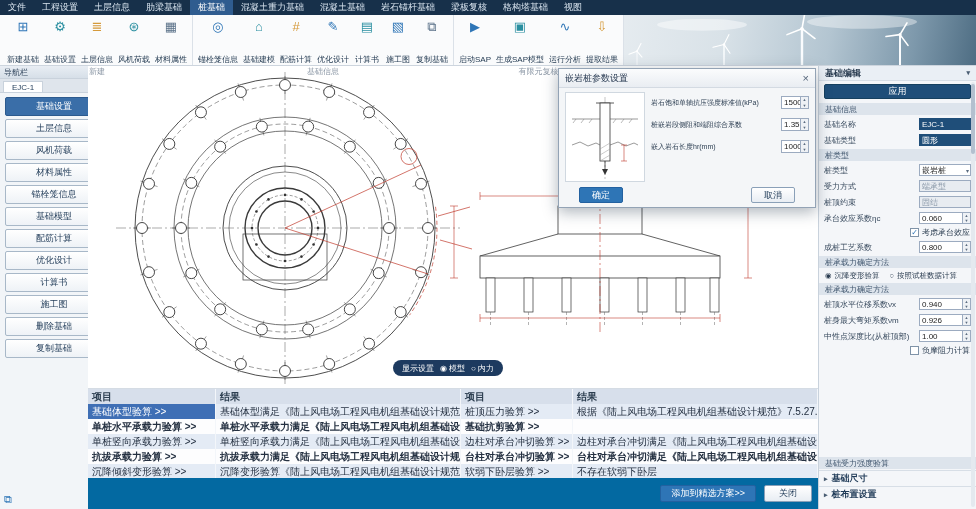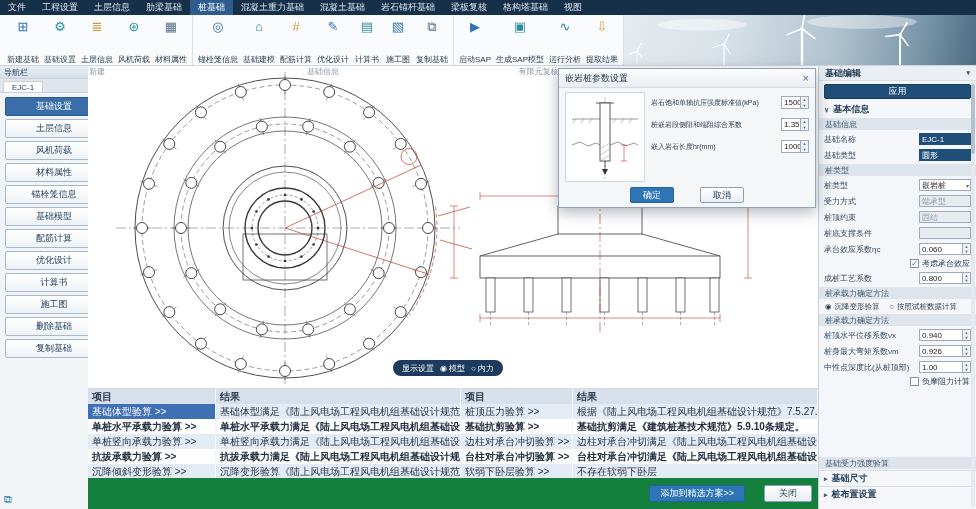--- a/index.html
+++ b/index.html
@@ -41,21 +41,21 @@
   .tg-opt{display:flex;align-items:center;gap:2px;cursor:default;}
   .rd{font-size:8px;} .rd.on{color:#fff;}
 
   .results{position:absolute;left:0;right:0;top:322px;height:90px;font-size:10px;border-top:1px solid #d5dce4;}
   .trow{display:grid;grid-template-columns:128px 1fr 112px 1fr;height:15px;}
   .trow>div{padding:0 4px;line-height:15px;overflow:hidden;white-space:nowrap;border-right:1px solid #f3f6fa;color:#243041;}
   .thead{background:#d7dfeb;} .thead>div{font-weight:bold;color:#2c3e50;}
   .odd{background:#e4ebf5;} .even{background:#fdfdfe;font-weight:bold;}
   .sel{background:#3f6fb5;color:#fff !important;}
 
-  .bottombar{position:absolute;left:0;right:0;top:412px;bottom:0;display:flex;justify-content:flex-end;align-items:center;gap:19px;padding-right:6px;background:#15803d;}
+  .bottombar{position:absolute;left:0;right:0;top:412px;bottom:0;display:flex;justify-content:flex-end;align-items:center;gap:8px;padding-right:6px;background:#0369a1;}
   .addbtn{background:#2e75b6;color:#fff;font-size:9px;height:17px;padding:0 10px;border:1px solid #2361a0;border-radius:2px;display:flex;align-items:center;cursor:default;}
   .closebtn{background:linear-gradient(#fff,#e8edf3);color:#1f3a57;font-size:9px;height:17px;padding:0 14px;border:1px solid #8aa0b8;border-radius:2px;display:flex;align-items:center;cursor:default;}
 
   
   .rightpanel{position:absolute;right:0;top:66px;width:158px;bottom:0;background:#f4f6f9;border-left:1px solid #c9d2dc;font-size:8.5px;color:#2a3c50;}
   .rp-header{height:15px;display:flex;justify-content:space-between;align-items:center;padding:0 6px;font-weight:bold;font-size:9px;background:#eaeff5;border-bottom:1px solid #d7dee6;}
   .rp-body{display:flex;flex-direction:column;height:calc(100% - 15px);padding-bottom:7px;}
   .rp-apply{margin:3px 5px;height:15px;background:#1f4e79;color:#fff;display:flex;align-items:center;justify-content:center;font-size:9px;border-radius:2px;border:1px solid #16405f;cursor:default;}
   .rp-sec{display:flex;align-items:center;gap:4px;padding:0 5px;height:15px;font-weight:bold;font-size:9px;color:#1f3a57;}
   .chev{font-size:7px;color:#4a5d72;}
@@ -80,21 +80,21 @@
   
   .dialog{position:absolute;left:558px;top:68px;width:258px;height:140px;background:#f4f6f8;border:1px solid #93a3b5;box-shadow:0 4px 14px rgba(20,40,60,.35);z-index:10;}
   .dlg-title{height:19px;background:linear-gradient(#fbfcfd,#e9edf2);border-bottom:1px solid #d3dae2;display:flex;justify-content:space-between;align-items:center;padding:0 6px;font-size:9px;color:#24364e;}
   .dlg-close{font-size:11px;color:#55657a;cursor:default;}
   .dlg-body{display:flex;padding:4px 6px 0;gap:6px;}
   .dlg-fig{width:80px;height:90px;background:#fff;border:1px solid #d0d8e0;}
   .dlg-fields{flex:1;display:flex;flex-direction:column;gap:9px;padding-top:4px;}
   .dlg-row{display:flex;justify-content:space-between;align-items:center;}
   .dlg-label{font-size:7px;color:#2a3c50;white-space:nowrap;}
   .dlg-val{width:28px;height:13px;border:1px solid #9cabc0;background:#fff;font-size:8px;display:flex;align-items:center;padding:0 9px 0 2px;position:relative;color:#222;}
-  .dlg-btns{display:flex;justify-content:center;gap:26px;padding:5px 20px;}
+  .dlg-btns{display:flex;justify-content:space-between;gap:26px;padding:5px 20px;}
   .dlg-ok{background:#2e75b6;color:#fff;border:1px solid #2361a0;font-size:9px;height:16px;padding:0 12px;display:flex;align-items:center;border-radius:2px;cursor:default;}
   .dlg-cancel{background:linear-gradient(#fff,#e8edf3);border:1px solid #8aa0b8;font-size:9px;height:16px;padding:0 12px;display:flex;align-items:center;border-radius:2px;color:#1f3a57;cursor:default;}
 </style>
 </head>
 <body>
 
 <div class="app">
 
   <div class="menubar">
     <span class="menu-item">文件</span>
@@ -431,21 +431,20 @@
       <div class="trow odd">
         <div class="sel">基础体型验算 &gt;&gt;</div>
         <div>基础体型满足《陆上风电场工程风电机组基础设计规范》 7.2.3条规定。  基础坡比: 1/2.68,体型满足...</div>
         <div>桩顶压力验算 &gt;&gt;</div>
         <div>根据《陆上风电场工程风电机组基础设计规范》7.5.27. 不计算局部承压</div>
       </div>
       <div class="trow even">
         <div>单桩水平承载力验算 &gt;&gt;</div>
         <div>单桩水平承载力满足《陆上风电场工程风电机组基础设计规范》7.5.9条规定。</div>
         <div>基础抗剪验算 &gt;&gt;</div>
-        <div>基础抗剪满足《建筑桩基技术规范》5.9.10条规定。</div>
       </div>
       <div class="trow odd">
         <div>单桩竖向承载力验算 &gt;&gt;</div>
         <div>单桩竖向承载力满足《陆上风电场工程风电机组基础设计规范》7.5.9条规定。</div>
         <div>边柱对承台冲切验算 &gt;&gt;</div>
         <div>边柱对承台冲切满足《陆上风电场工程风电机组基础设计规范》7.5.24条规定。</div>
       </div>
       <div class="trow even">
         <div>抗拔承载力验算 &gt;&gt;</div>
         <div>抗拔承载力满足《陆上风电场工程风电机组基础设计规范》7.5.16条规定。</div>
@@ -466,24 +465,20 @@
     </div>
   </div>
 
   <div class="rightpanel">
     <div class="rp-header">
       <span>基础编辑</span>
       <span class="chev">▾</span>
     </div>
     <div class="rp-body">
       <div class="rp-apply">应用</div>
-      <div class="rp-sec">
-          <span class="chev">∨</span>
-          <span>基本信息</span>
-        </div>
       <div class="rp-bar">基础信息</div>
       <div class="rp-row">
         <span class="rp-label">基础名称</span>
         <span class="rp-val dark">
             <span>EJC-1</span>
           </span>
       </div>
       <div class="rp-row">
         <span class="rp-label">基础类型</span>
         <span class="rp-val dark">
@@ -501,26 +496,20 @@
       <div class="rp-row">
         <span class="rp-label">受力方式</span>
         <span class="rp-val disabled">
             <span>端承型</span>
           </span>
       </div>
       <div class="rp-row">
         <span class="rp-label">桩顶约束</span>
         <span class="rp-val disabled">
             <span>固结</span>
-          </span>
-      </div>
-      <div class="rp-row">
-        <span class="rp-label">桩底支撑条件</span>
-        <span class="rp-val disabled">
-            <span></span>
           </span>
       </div>
       <div class="rp-row">
         <span class="rp-label">承台效应系数ηc</span>
         <span class="rp-val">
             <span>0.060</span>
             <span class="spin">
               <span>▲</span>
               <span>▼</span>
             </span>

